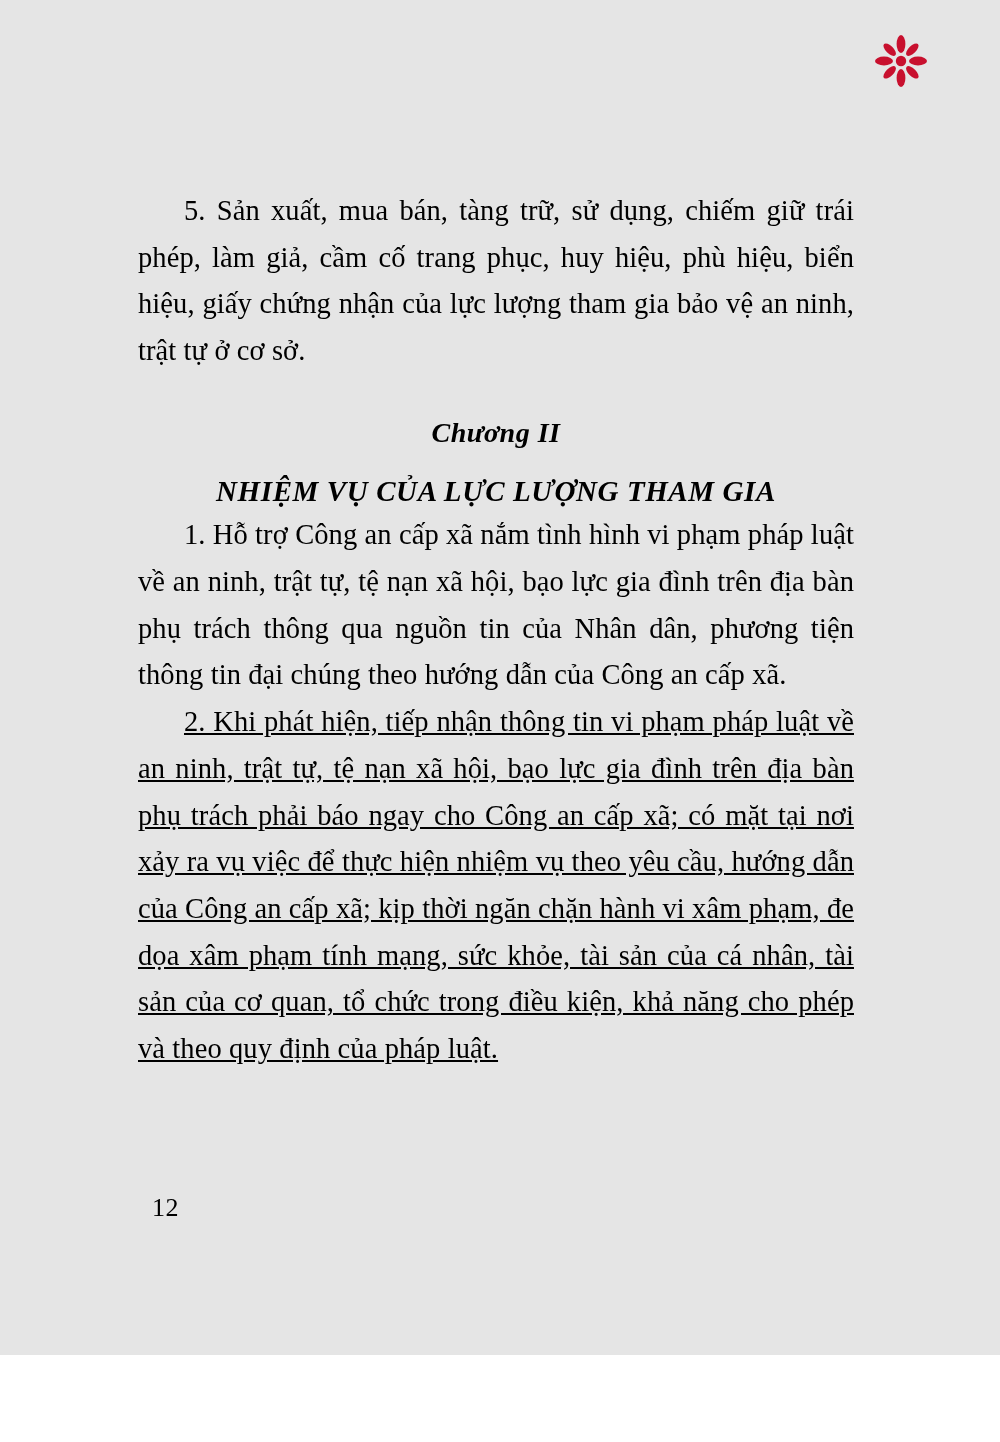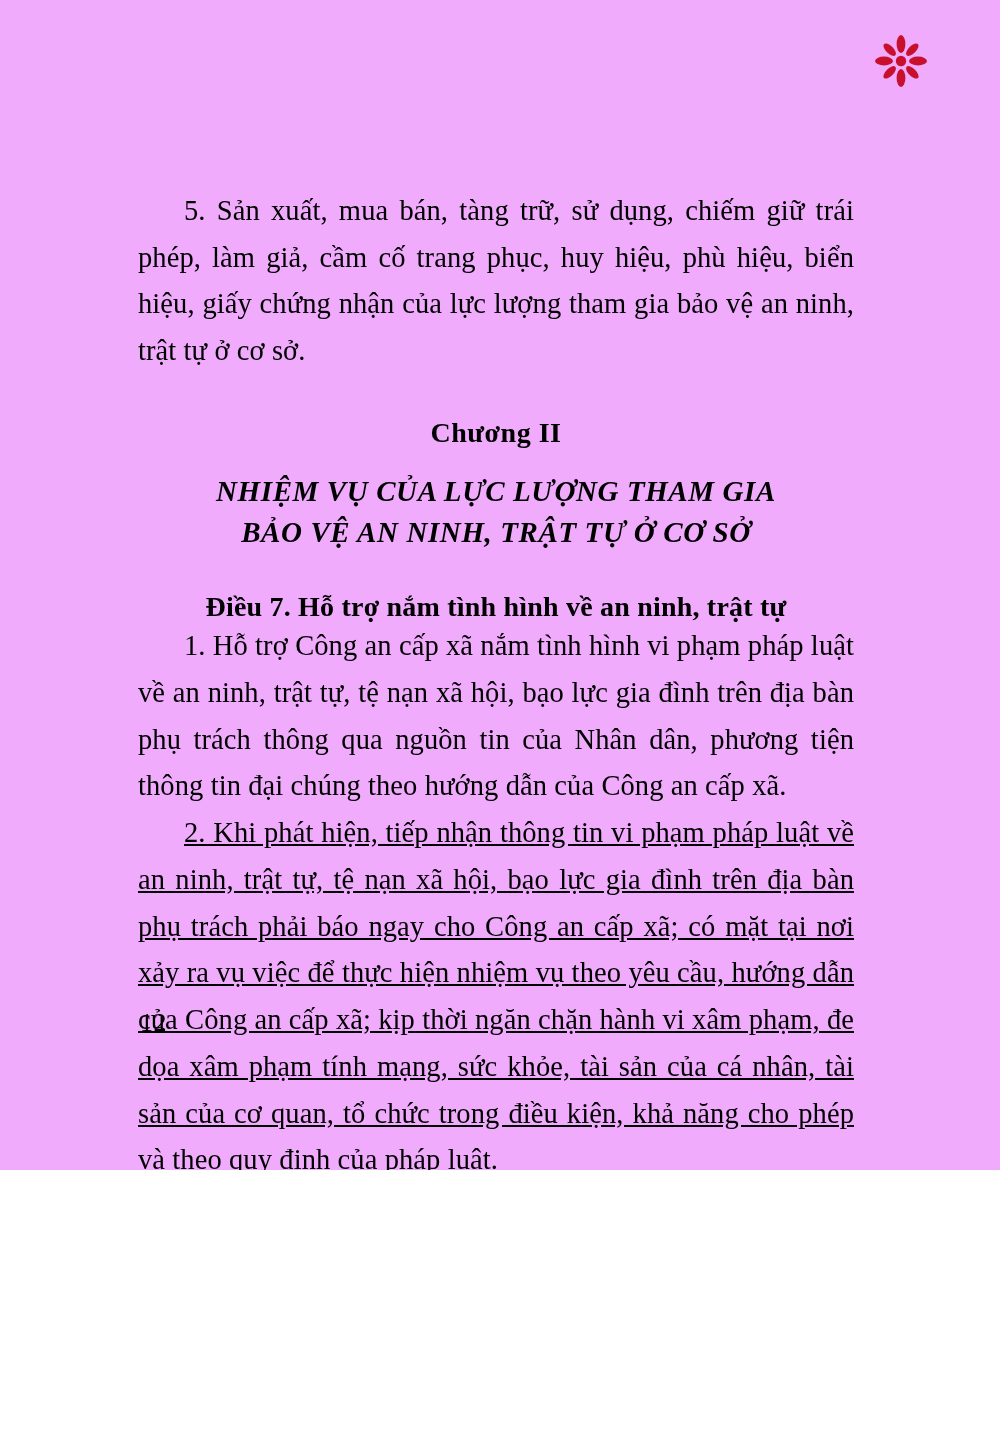--- a/index.html
+++ b/index.html
@@ -3,22 +3,22 @@
 <meta charset="utf-8">
 <style>
   html, body {
     margin: 0;
     padding: 0;
     background: #ffffff;
   }
   .page {
     position: relative;
     width: 1000px;
-    height: 1170px;
-    background: #f0abfc;
+    height: 1355px;
+    background: #e5e5e5;
     font-family: "Liberation Serif", serif;
     color: #000000;
     overflow: hidden;
   }
   .ornament {
     position: absolute;
     top: 34px;
     right: 72px;
     width: 54px;
     height: 54px;
@@ -37,20 +37,21 @@
     text-indent: 46px;
     letter-spacing: 0.1px;
   }
   .chapter-block {
     margin-top: 42px;
     text-align: center;
   }
   .chapter-label {
     font-size: 28px;
     font-weight: bold;
+    font-style: italic;
     letter-spacing: 0.5px;
   }
   .chapter-title {
     margin-top: 22px;
     font-size: 29px;
     font-weight: bold;
     line-height: 1.42;
     letter-spacing: 0.6px;
     font-style: italic;
   }
@@ -63,21 +64,21 @@
   }
   .after-heading {
     margin-top: 30px;
   }
   .gap-par {
     margin-top: 6px;
     text-decoration: underline;
   }
   .page-number {
     position: absolute;
-    left: 140px;
+    left: 152px;
     bottom: 132px;
     font-size: 26px;
     letter-spacing: 0.4px;
   }
 </style>
 </head>
 <body>
 
 <div class="page">
 
@@ -102,25 +103,23 @@
   </div>
 
   <div class="content">
 
     <p class="body-par">5. Sản xuất, mua bán, tàng trữ, sử dụng, chiếm giữ trái phép, làm giả, cầm cố trang phục, huy hiệu, phù hiệu, biển hiệu, giấy chứng nhận của lực lượng tham gia bảo vệ an ninh, trật tự ở cơ sở.</p>
 
     <div class="chapter-block">
       <div class="chapter-label">Chương II</div>
       <div class="chapter-title">
         <div>NHIỆM VỤ CỦA LỰC LƯỢNG THAM GIA</div>
-        <div>BẢO VỆ AN NINH, TRẬT TỰ Ở CƠ SỞ</div>
       </div>
     </div>
 
-    <div class="article-heading">Điều 7. Hỗ trợ nắm tình hình về an ninh, trật tự</div>
 
     <p class="body-par after-heading">1. Hỗ trợ Công an cấp xã nắm tình hình vi phạm pháp luật về an ninh, trật tự, tệ nạn xã hội, bạo lực gia đình trên địa bàn phụ trách thông qua nguồn tin của Nhân dân, phương tiện thông tin đại chúng theo hướng dẫn của Công an cấp xã.</p>
 
     <p class="body-par gap-par">2. Khi phát hiện, tiếp nhận thông tin vi phạm pháp luật về an ninh, trật tự, tệ nạn xã hội, bạo lực gia đình trên địa bàn phụ trách phải báo ngay cho Công an cấp xã; có mặt tại nơi xảy ra vụ việc để thực hiện nhiệm vụ theo yêu cầu, hướng dẫn của Công an cấp xã; kịp thời ngăn chặn hành vi xâm phạm, đe dọa xâm phạm tính mạng, sức khỏe, tài sản của cá nhân, tài sản của cơ quan, tổ chức trong điều kiện, khả năng cho phép và theo quy định của pháp luật.</p>
 
   </div>
 
   <div class="page-number">12</div>
 
 </div>

